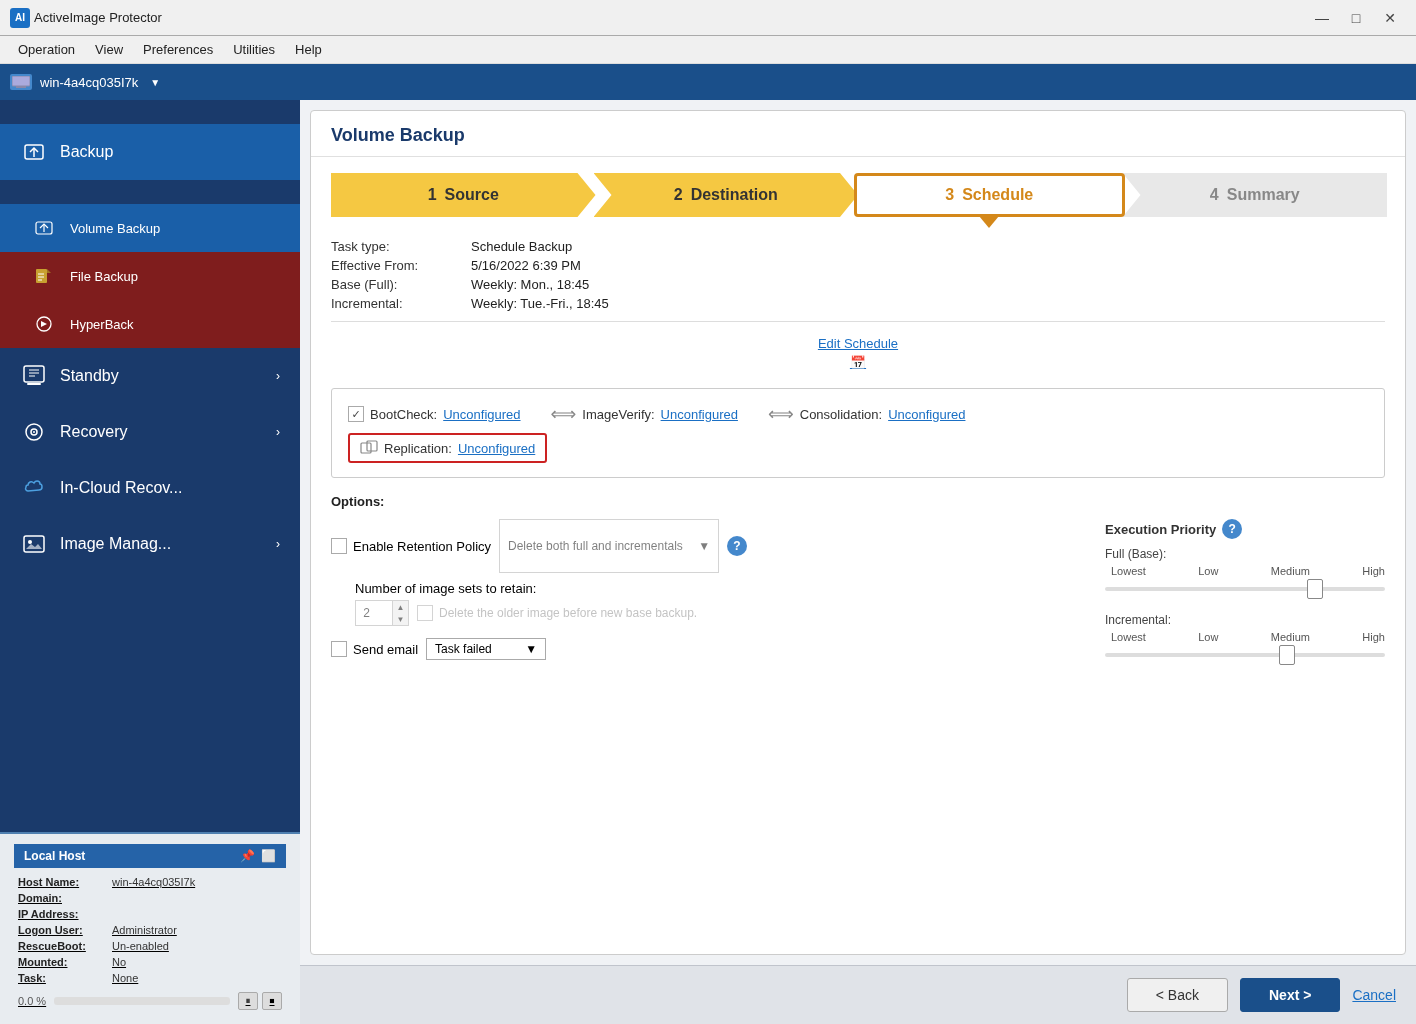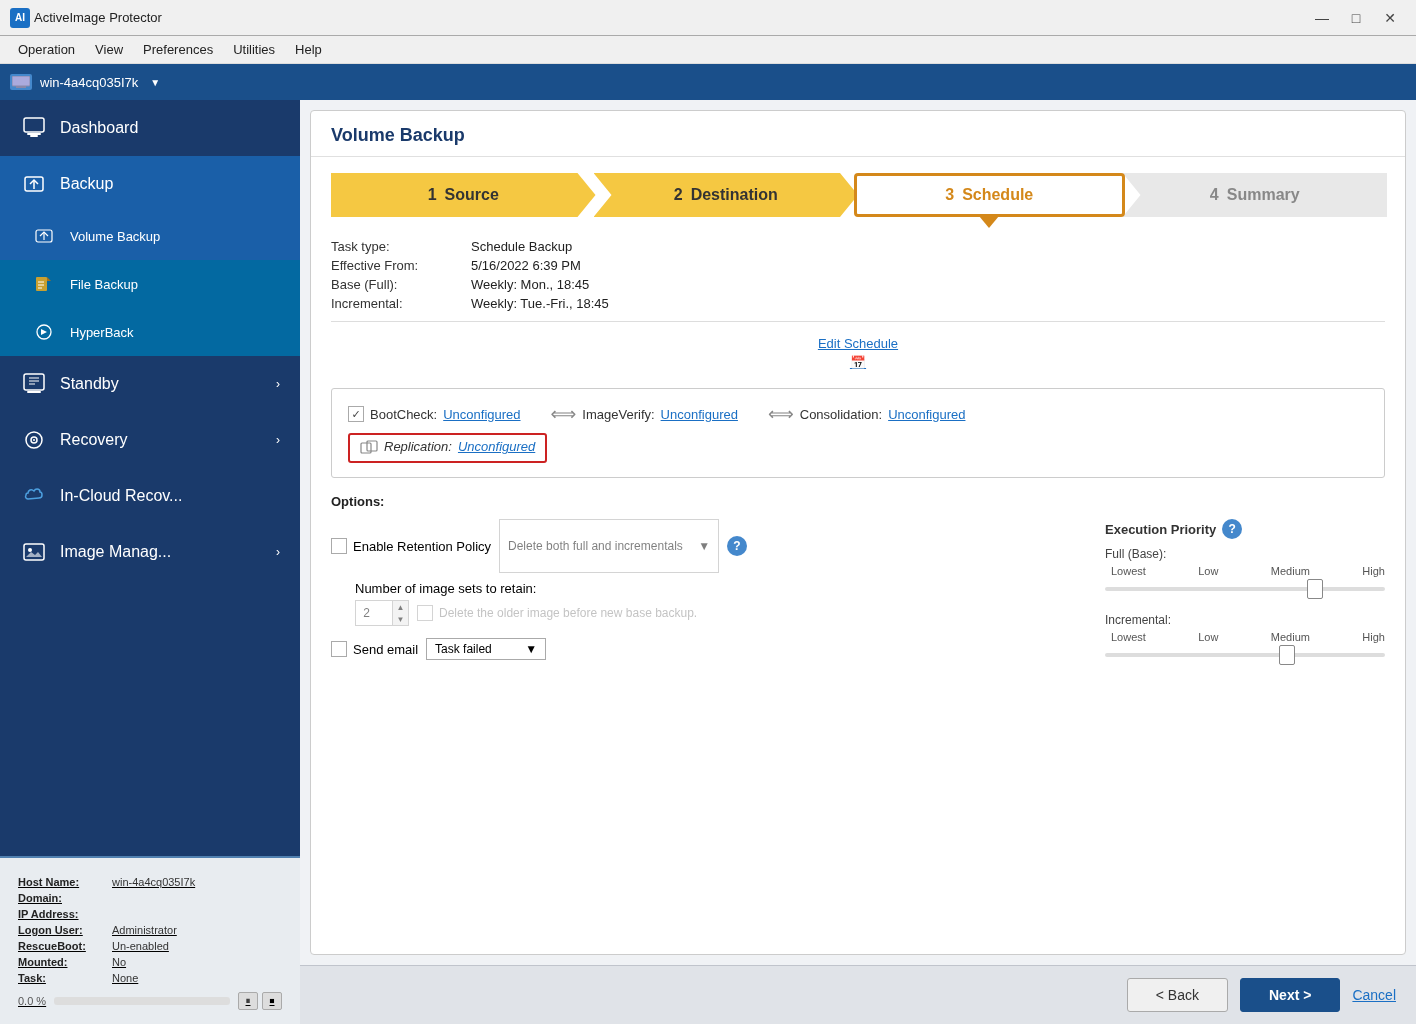--- a/index.html
+++ b/index.html
@@ -48,22 +48,22 @@
     .main-layout { display: flex; height: calc(1024px - 36px - 28px - 36px); }
 
     
     .sidebar { width: 300px; background: #1a3a6b; display: flex; flex-direction: column; flex-shrink: 0; }
     .sidebar-nav { flex: 1; }
     .nav-item {
       display: flex; align-items: center; gap: 12px;
       padding: 14px 20px; color: white; cursor: pointer;
       font-size: 16px; font-weight: 400;
     }
-    .nav-item.active { background: #1a5fa8; }
-    .nav-item.sub { padding: 10px 20px 10px 30px; font-size: 13px; background: #0369a1; }
+    .nav-item.active { background: #1a5fa8; margin-top: 24px; }
+    .nav-item.sub { padding: 10px 20px 10px 30px; font-size: 13px; background: #7f1d1d; }
     .nav-item.sub.active { background: #1a5fa8; }
     .nav-icon { width: 28px; height: 28px; display: flex; align-items: center; justify-content: center; flex-shrink: 0; }
     .nav-arrow { margin-left: auto; font-size: 12px; }
 
     
     .info-panel {
       background: #e8ecf0;
       border-top: 2px solid #5080b0;
       padding: 10px 14px;
     }
@@ -165,26 +165,26 @@
       margin-bottom: 16px;
     }
     .pb-row { display: flex; align-items: center; gap: 30px; padding: 4px 0; }
     .pb-item { display: flex; align-items: center; gap: 6px; font-size: 13px; }
     .pb-checkbox { width: 16px; height: 16px; border: 1px solid #aaa; background: white; display: flex; align-items: center; justify-content: center; color: #444; font-size: 11px; }
     .pb-label { color: #333; }
     .pb-link { color: #1a6fc4; text-decoration: underline; cursor: pointer; }
     .pb-icon { font-size: 18px; color: #888; }
     .replication-box {
       display: inline-flex;
+      align-items: center;
       gap: 6px;
       border: 2px solid #cc2222;
       border-radius: 3px;
       padding: 4px 10px;
       background: white;
-      font-style: italic;
     }
 
     
     .options-section { margin-top: 4px; }
     .options-row { display: flex; align-items: center; gap: 8px; margin-bottom: 8px; flex-wrap: wrap; }
     .checkbox-wrap { display: flex; align-items: center; gap: 6px; cursor: pointer; }
     .checkbox { width: 16px; height: 16px; border: 1px solid #aaa; background: white; flex-shrink: 0; }
     .options-dropdown {
       border: 1px solid #aaa; background: white;
       padding: 19px 8px; font-size: 12px; min-width: 220px;
@@ -266,30 +266,20 @@
   </div>
   <span class="host-name">win-4a4cq035I7k</span>
   <span class="host-dropdown">▼</span>
 </div>
 
 <div class="main-layout">
 
   <div class="sidebar">
     <div class="sidebar-nav">
 
-      <div class="nav-item">
-        <div class="nav-icon">
-          <svg width="22" height="22" viewBox="0 0 22 22">
-              <rect x="1" y="1" width="20" height="14" rx="2" fill="none" stroke="white" stroke-width="1.5"></rect>
-              <rect x="4" y="16" width="14" height="2" rx="1" fill="white"></rect>
-              <rect x="7" y="18" width="8" height="2" rx="1" fill="white"></rect>
-            </svg>
-        </div>
-        <span>Dashboard</span>
-      </div>
 
       <div class="nav-item active">
         <div class="nav-icon">
           <svg width="22" height="22" viewBox="0 0 22 22">
               <rect x="2" y="4" width="18" height="14" rx="2" fill="none" stroke="white" stroke-width="1.5"></rect>
               <path d="M7 11 L11 7 L15 11" stroke="white" stroke-width="1.5" fill="none"></path>
               <line x1="11" y1="7" x2="11" y2="16" stroke="white" stroke-width="1.5"></line>
             </svg>
         </div>
         <span>Backup</span>
@@ -369,20 +359,27 @@
               <circle cx="7" cy="9" r="2" fill="white"></circle>
               <path d="M3 16 L8 11 L12 14 L15 11 L19 16 Z" fill="rgba(255,255,255,0.6)"></path>
             </svg>
         </div>
         <span>Image Manag...</span>
         <span class="nav-arrow">›</span>
       </div>
     </div>
 
     <div class="info-panel">
+      <div class="info-bar">
+        <span>Local Host</span>
+        <div class="info-bar-icons">
+          <span style="cursor:pointer;">📌</span>
+          <span style="cursor:pointer;">⬜</span>
+        </div>
+      </div>
       <div style="padding: 6px 4px 2px; text-decoration: underline;">
         <div class="info-row">
           <span class="info-label">Host Name:</span>
           <span class="info-value">win-4a4cq035I7k</span>
         </div>
         <div class="info-row">
           <span class="info-label">Domain:</span>
           <span class="info-value"></span>
         </div>
         <div class="info-row">

